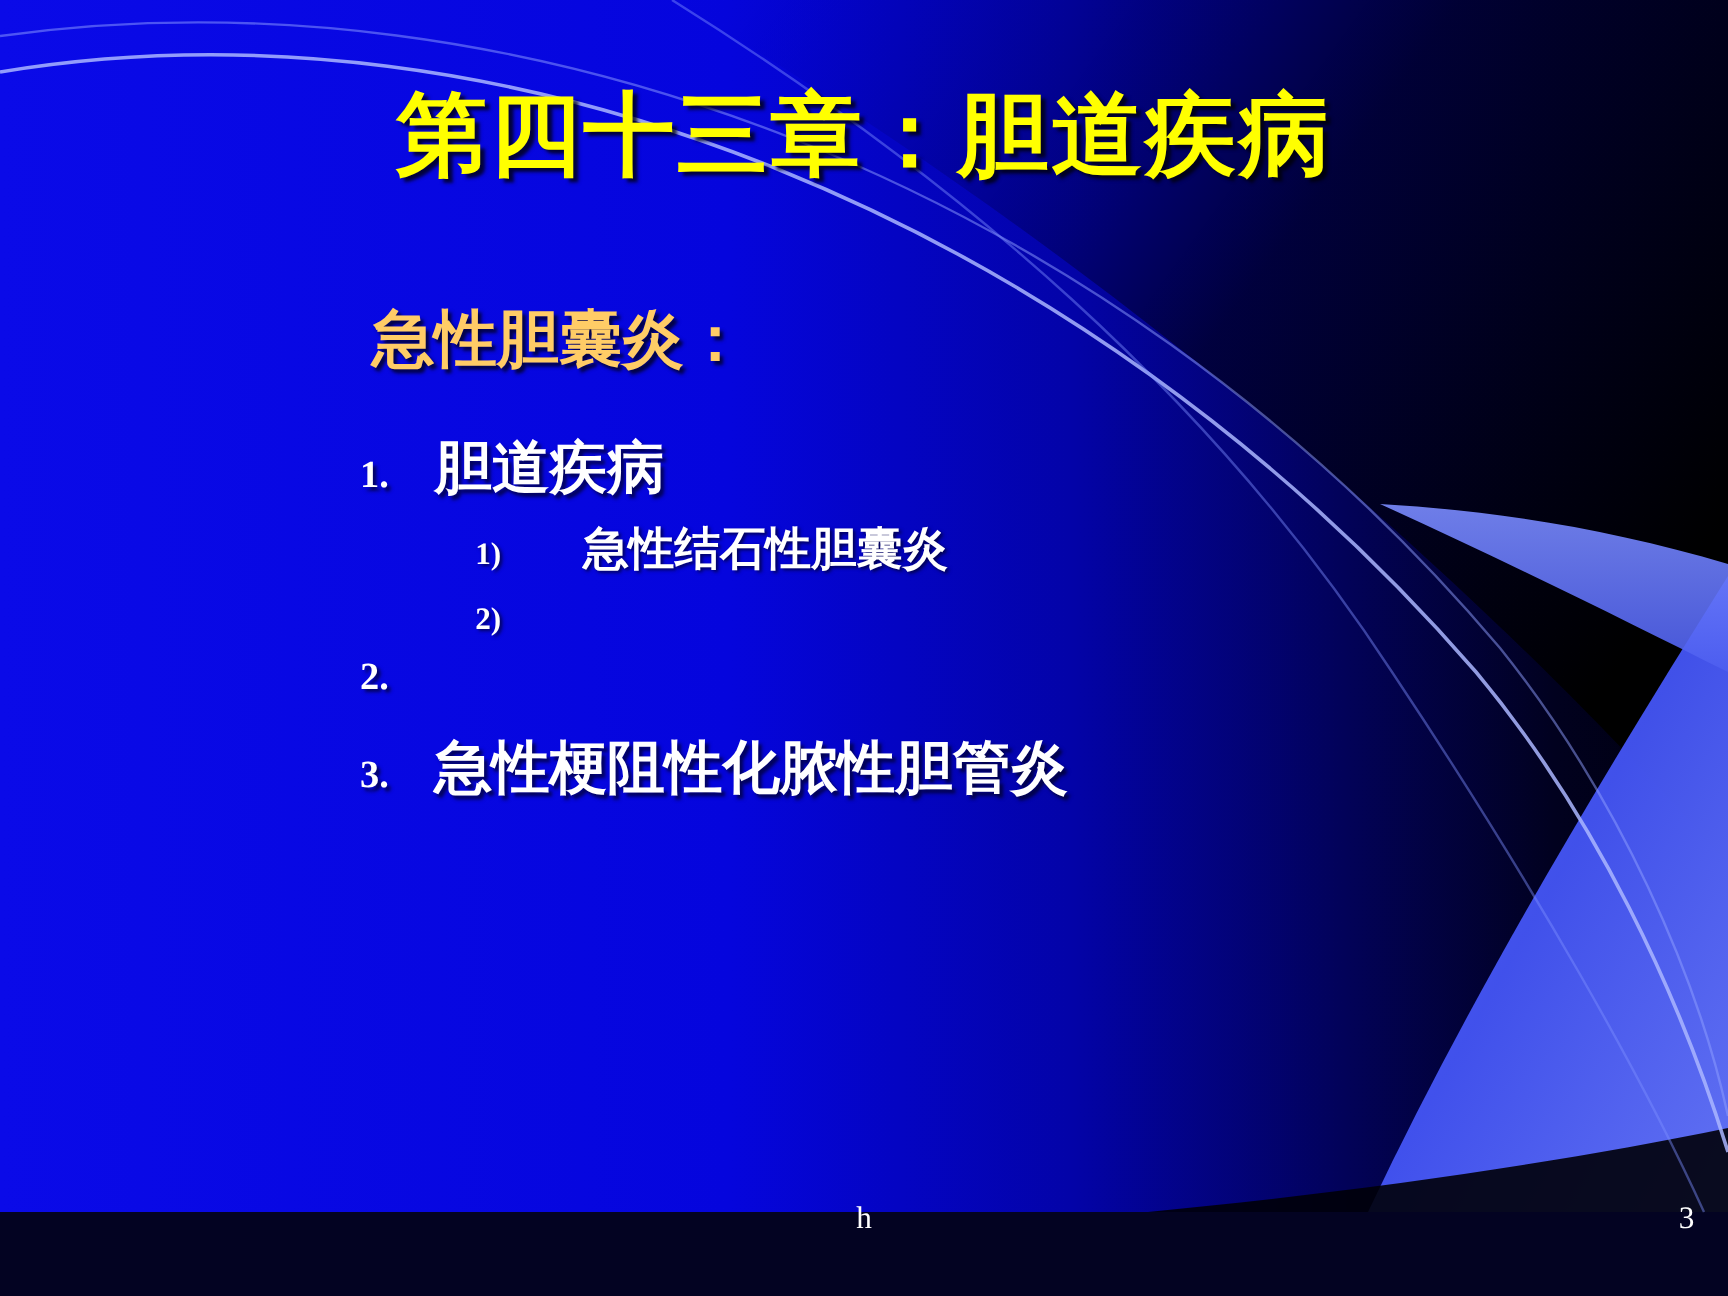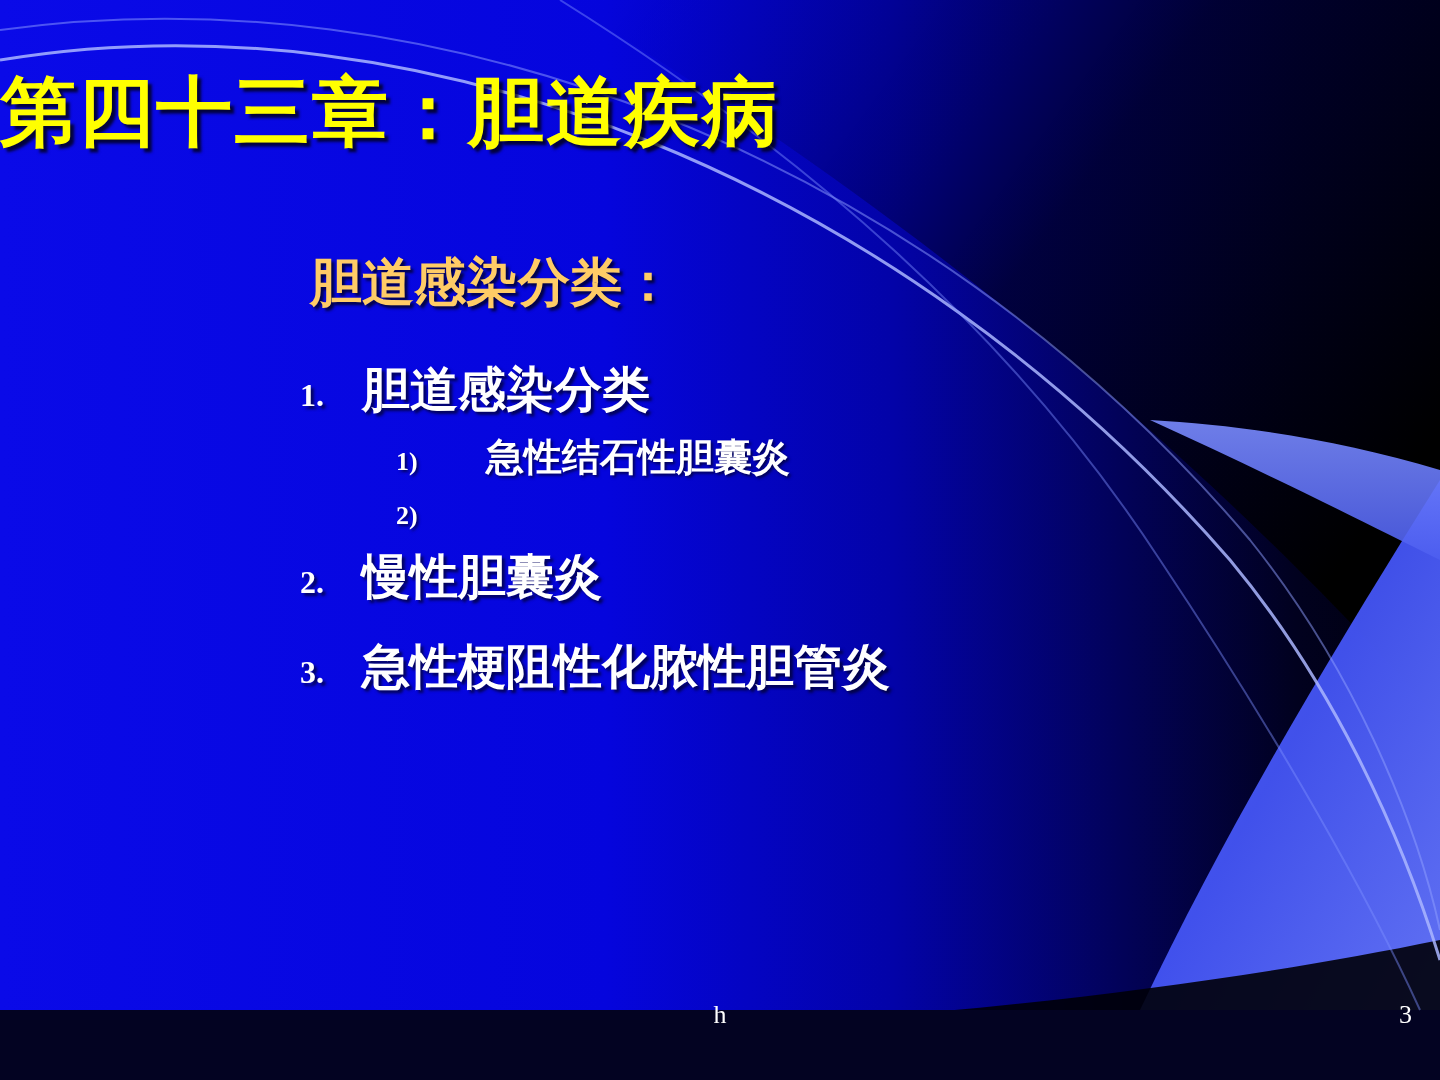--- a/index.html
+++ b/index.html
@@ -33,20 +33,21 @@
     top: 0;
     left: 0;
     width: 1440px;
     height: 1080px;
   }
   .slide-title {
     position: absolute;
     top: 62px;
     left: 0;
     width: 1440px;
+    text-align: center;
     color: #ffff00;
     font-family: "DejaVu Sans", "Liberation Sans", sans-serif;
     font-weight: bold;
     font-size: 76px;
     letter-spacing: 2px;
     text-shadow: 4px 4px 3px rgba(0,0,0,0.75);
     white-space: nowrap;
   }
   .subtitle {
     position: absolute;
@@ -181,42 +182,41 @@
 
     <path d="M 0 60 C 420 -10 900 180 1230 560 C 1330 680 1400 830 1440 960" fill="none" stroke="#aab6ff" stroke-width="3" opacity="0.85"></path>
     <path d="M 0 30 C 430 -30 920 150 1250 540 C 1350 665 1415 815 1440 930" fill="none" stroke="#8fa0ff" stroke-width="2" opacity="0.5"></path>
     <path d="M 560 0 C 800 150 1010 330 1160 560 C 1280 740 1370 900 1420 1010" fill="none" stroke="#7c8dff" stroke-width="2" opacity="0.45"></path>
   </svg>
 
   <div class="content">
 
     <div class="slide-title">第四十三章：胆道疾病</div>
 
-    <div class="subtitle">胆道感染分类：</div>
+    <div class="subtitle">急性胆囊炎：</div>
 
     <div class="list">
 
       <div class="li-1">
         <span class="marker">1.</span>
-        <span class="txt">胆道感染分类</span>
+        <span class="txt">胆道疾病</span>
       </div>
 
       <div class="sub-list">
         <div class="li-2">
           <span class="marker">1)</span>
           <span class="txt">急性结石性胆囊炎</span>
         </div>
         <div class="li-2 gap-2">
           <span class="marker">2)</span>
         </div>
       </div>
 
       <div class="li-1 gap-1">
         <span class="marker">2.</span>
-        <span class="txt">慢性胆囊炎</span>
       </div>
 
       <div class="li-1">
         <span class="marker">3.</span>
         <span class="txt">急性梗阻性化脓性胆管炎</span>
       </div>
 
     </div>
 
     <div class="footer-left">h</div>

